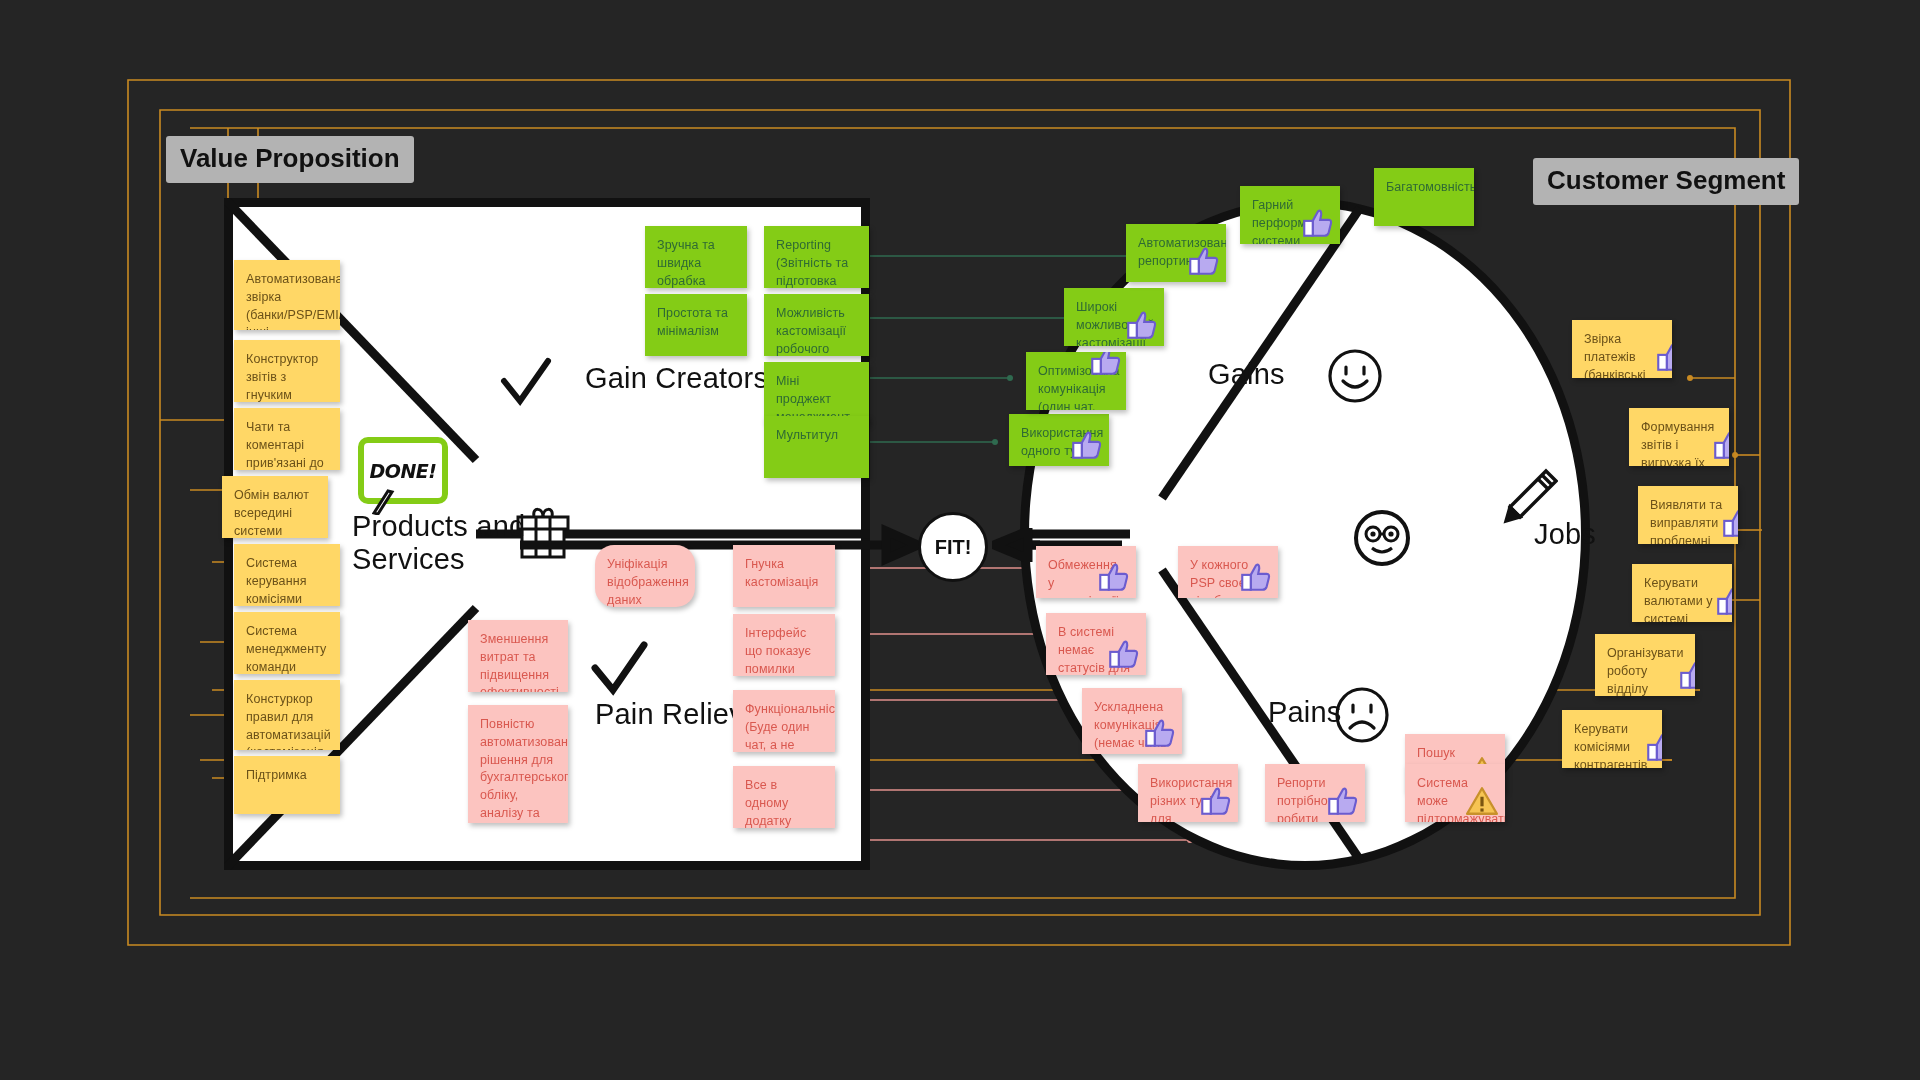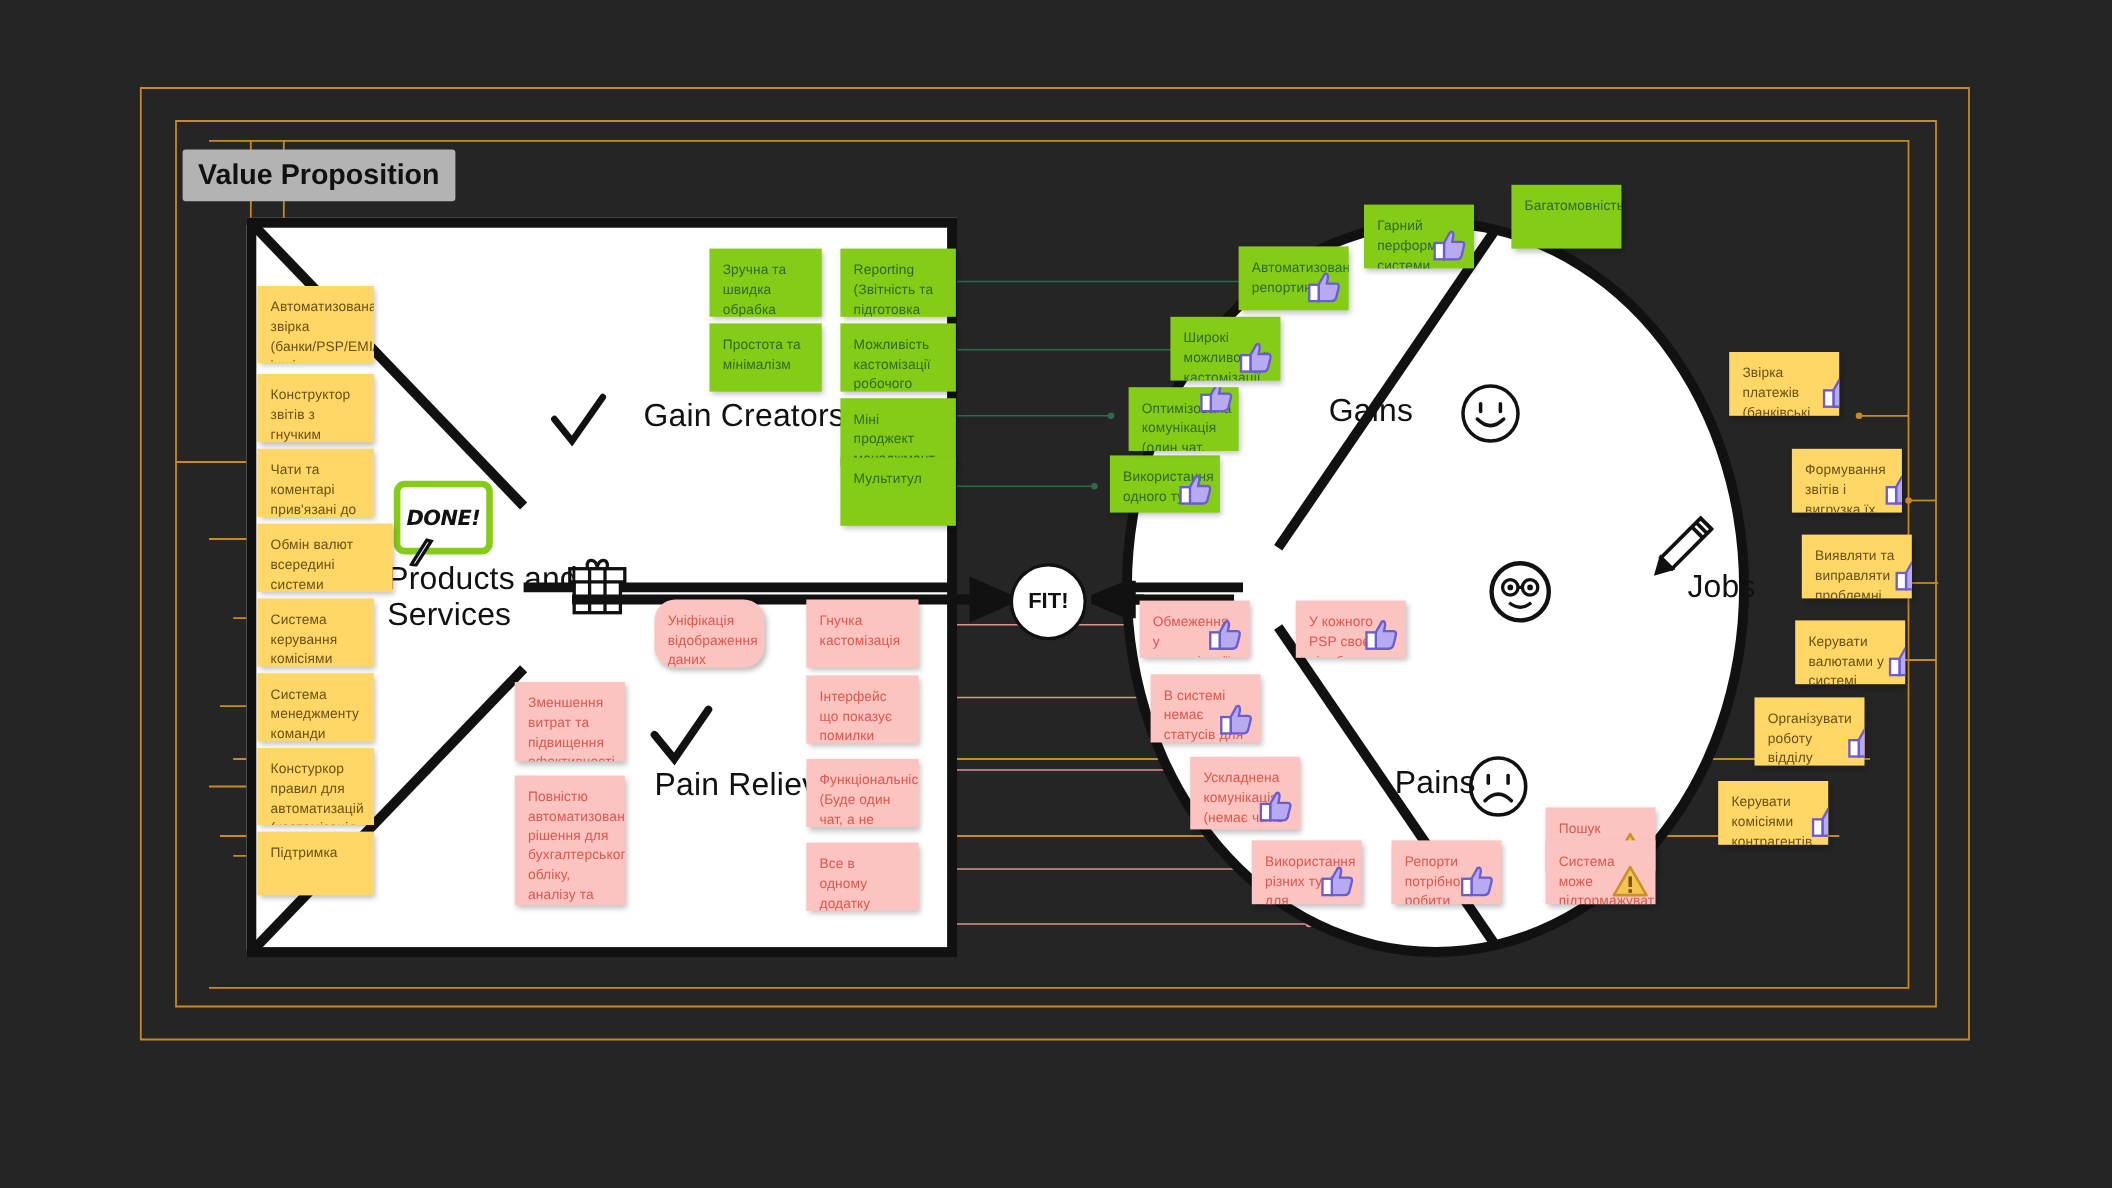--- a/index.html
+++ b/index.html
@@ -240,26 +240,27 @@
     <g stroke="#111" stroke-width="9" fill="#111">
       <line x1="130" y1="17" x2="34" y2="17"></line>
       <polygon points="2,17 36,3 36,31"></polygon>
     </g>
   </svg>
   <div class="fit">
     <span>FIT!</span>
   </div>
 
   <div class="pill" style="left:166px;top:136px;">Value Proposition</div>
+  <div class="pill" style="left:1533px;top:158px;">Customer Segment</div>
 
   <div class="note yellow" style="left:234px;top:260px;width:106px;height:70px;">Автоматизована звірка (банки/PSP/EMI/інші контрагенти/книга обіку клієнта)</div>
   <div class="note yellow" style="left:234px;top:340px;width:106px;height:62px;">Конструктор звітів
 з гнучким налаштуванням</div>
   <div class="note yellow" style="left:234px;top:408px;width:106px;height:62px;">Чати та коментарі прив'язані до транзакцій</div>
-  <div class="note yellow" style="left:234px;top:476px;width:123px;height:62px;">Обмін валют всередині системи</div>
+  <div class="note yellow" style="left:222px;top:476px;width:106px;height:62px;">Обмін валют всередині системи</div>
   <div class="note yellow" style="left:234px;top:544px;width:106px;height:62px;">Система керування комісіями контрагенів</div>
   <div class="note yellow" style="left:234px;top:612px;width:106px;height:62px;">Система менеджменту команди (графік змін, план робіт)</div>
   <div class="note yellow" style="left:234px;top:680px;width:106px;height:70px;">Констуркор правил для автоматизацій (кастомізація під потреби клієнта)</div>
   <div class="note yellow" style="left:234px;top:756px;width:106px;height:58px;">Підтримка</div>
 
   <div class="note green" style="left:631px;top:226px;width:102px;height:62px;">Зручна та швидка обрабка інформації (суперсучасна)</div>
   <div class="note green" style="left:631px;top:294px;width:102px;height:62px;">Простота та мінімалізм</div>
   <div class="note green" style="left:750px;top:226px;width:105px;height:62px;">Reporting (Звітність та підготовка звітів)</div>
   <div class="note green" style="left:750px;top:294px;width:105px;height:62px;">Можливість кастомізації робочого простору для юзера</div>
   <div class="note green" style="left:750px;top:362px;width:105px;height:62px;">Міні проджект менеджмент тул</div>

